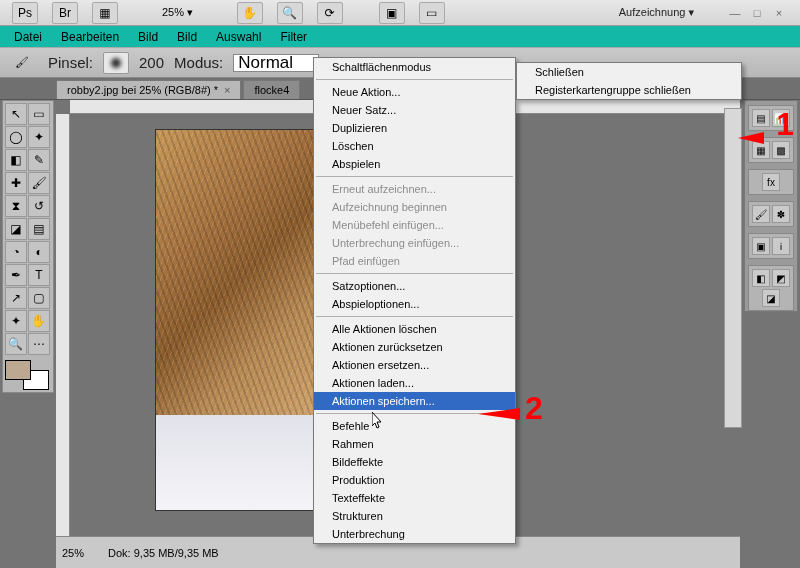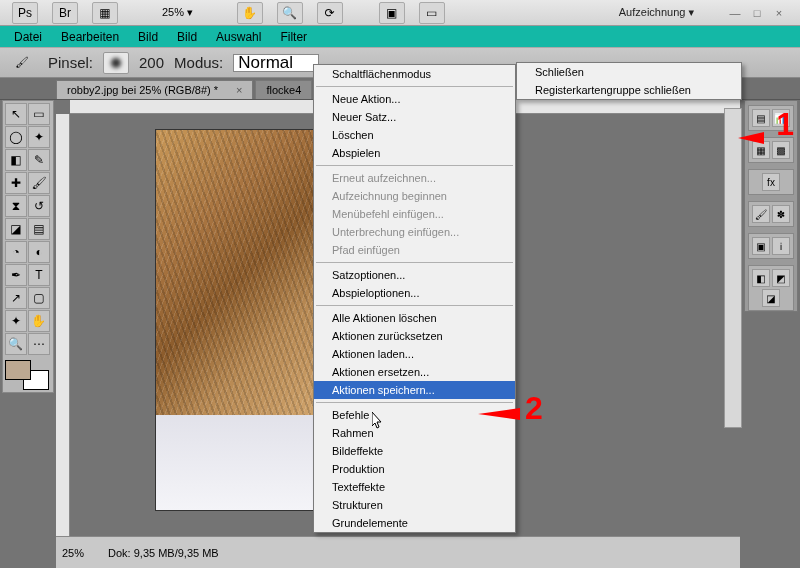--- a/index.html
+++ b/index.html
@@ -13,21 +13,21 @@
 .win-ctrls span{width:18px;text-align:center;color:#666}
 .menu-bar{height:22px;background:#14b8a6;display:flex;align-items:center;padding:0 6px;gap:3px;border-bottom:1px solid #aaa}
 .menu-bar span{padding:3px 8px;font-size:12px}
 .opt-bar{height:30px;background:linear-gradient(#c9c9c9,#b7b7b7);border-bottom:1px solid #888;display:flex;align-items:center;padding:0 6px;gap:10px}
 .opt-bar .tool-ico{width:32px;height:24px;display:flex;align-items:center;justify-content:center}
 .brush-prev{width:26px;height:22px;background:#e8e8e8;border:1px solid #999;border-radius:2px;display:flex;align-items:center;justify-content:center}
 .brush-prev .dot{width:10px;height:10px;background:#333;border-radius:50%;filter:blur(2px)}
 .opt-lbl{font-size:15px;color:#222}
 .mode-sel{width:86px;height:18px;background:#fff;border:1px solid #888;font-size:17px;padding:0 4px;display:flex;align-items:center}
 .tabs{height:22px;background:#707070;display:flex;align-items:flex-end;padding-left:56px;border-bottom:1px solid #555}
-.tab{background:#b8b8b8;padding:3px 10px 3px 10px;font-size:10px;border:1px solid #777;border-bottom:none;margin-right:2px;display:flex;align-items:center;gap:18px}
+.tab{background:#b8b8b8;padding:3px 10px 3px 10px;font-size:10px;border:1px solid #777;border-bottom:none;margin-right:2px;display:flex;align-items:center;gap:6px}
 .tab .close{font-size:11px;color:#555}
 .tab.inactive{background:#8c8c8c;color:#ddd}
 .work{position:relative;height:468px;background:#747474}
 .toolbox{position:absolute;left:2px;top:0;width:52px;background:#b8b8b8;border:1px solid #888;display:flex;flex-wrap:wrap;padding:2px;gap:1px}
 .toolbox .tl{width:22px;height:22px;background:#c4c4c4;border:1px solid #999;display:flex;align-items:center;justify-content:center;font-size:12px}
 .toolbox .swatch{width:44px;height:30px;margin-top:4px;position:relative}
 .swatch .fg{position:absolute;width:26px;height:20px;background:#bda892;border:1px solid #000;left:0;top:0}
 .swatch .bg{position:absolute;width:26px;height:20px;background:#fff;border:1px solid #000;right:0;bottom:0}
 .canvas-area{position:absolute;left:56px;top:0;right:60px;bottom:20px;background:#747474}
 .ruler-h{position:absolute;left:14px;right:0;top:0;height:14px;background:#e6e6e6;border-bottom:1px solid #888}
@@ -39,21 +39,21 @@
 .status{position:absolute;left:56px;right:60px;bottom:0;height:32px;background:#c9c9c9;border-top:1px solid #888;display:flex;align-items:center;padding:0 6px;gap:24px;font-size:11px}
 .right-dock{position:absolute;right:2px;top:0;width:54px;background:#9a9a9a;border:1px solid #777;display:flex;flex-direction:column;align-items:center;padding-top:4px;gap:6px}
 .right-dock .grp{width:46px;background:#b4b4b4;border:1px solid #888;display:flex;flex-wrap:wrap;gap:2px;padding:3px;justify-content:center}
 .right-dock .pi{width:18px;height:18px;background:#cacaca;border:1px solid #999;display:flex;align-items:center;justify-content:center;font-size:10px}
 .panel-strip{position:absolute;right:58px;top:8px;width:18px;height:320px;background:#d8d8d8;border:1px solid #999}
 .context-menu{position:absolute;background:#f0f0f0;border:1px solid #7a7a7a;box-shadow:3px 3px 4px rgba(0,0,0,.3);min-width:195px}
 .context-menu .mi{padding:3px 16px 3px 18px;font-size:11px;white-space:nowrap}
 .context-menu .sep-line{height:1px;background:#b0b0b0;margin:3px 2px}
 .context-menu .mi.disabled{color:#8c8c8c}
 .context-menu .mi.hl{background:#316ac5;color:#fff}
-.cm1{left:313px;top:64px;width:203px}
+.cm1{left:313px;top:57px;width:203px}
 .cm2{left:516px;top:62px;width:226px}
 .anno{position:absolute;font-family:Arial;font-weight:bold;font-size:32px;color:#ff0000}
 .anno.a1{right:6px;top:106px}
 .anno.a2{left:525px;top:390px}
 .arrow1{position:absolute;right:36px;top:132px;width:0;height:0;border-top:6px solid transparent;border-bottom:6px solid transparent;border-right:26px solid #ff0000}
 .arrow2{position:absolute;left:478px;top:408px;width:0;height:0;border-top:6px solid transparent;border-bottom:6px solid transparent;border-right:42px solid #ff0000}
 .cursor{position:absolute;left:372px;top:412px;width:12px;height:18px;color:#000;pointer-events:none}
 </style>
 </head>
 <body>
@@ -181,45 +181,46 @@
     <span>25%</span>
     <span>Dok: 9,35 MB/9,35 MB</span>
   </div>
 </div>
 
 <div class="context-menu cm1" id="cm-left">
     <div class="mi">Schaltflächenmodus</div>
     <div class="sep-line"></div>
     <div class="mi">Neue Aktion...</div>
     <div class="mi">Neuer Satz...</div>
+    <div class="mi">Duplizieren</div>
     <div class="mi">Löschen</div>
     <div class="mi">Abspielen</div>
     <div class="sep-line"></div>
     <div class="mi disabled">Erneut aufzeichnen...</div>
     <div class="mi disabled">Aufzeichnung beginnen</div>
     <div class="mi disabled">Menübefehl einfügen...</div>
     <div class="mi disabled">Unterbrechung einfügen...</div>
     <div class="mi disabled">Pfad einfügen</div>
     <div class="sep-line"></div>
     <div class="mi">Satzoptionen...</div>
     <div class="mi">Abspieloptionen...</div>
     <div class="sep-line"></div>
     <div class="mi">Alle Aktionen löschen</div>
     <div class="mi">Aktionen zurücksetzen</div>
+    <div class="mi">Aktionen ersetzen...</div>
     <div class="mi">Aktionen laden...</div>
-    <div class="mi">Aktionen ersetzen...</div>
     <div class="mi hl">Aktionen speichern...</div>
     <div class="sep-line"></div>
     <div class="mi">Befehle</div>
     <div class="mi">Rahmen</div>
     <div class="mi">Bildeffekte</div>
     <div class="mi">Produktion</div>
     <div class="mi">Texteffekte</div>
     <div class="mi">Strukturen</div>
-    <div class="mi">Grundelemente</div>
+    <div class="mi">Unterbrechung</div>
   </div>
 <div class="context-menu cm2" id="cm-right">
     <div class="mi">Schließen</div>
     <div class="mi">Registerkartengruppe schließen</div>
   </div>
 
 <div class="arrow1"></div>
 <div class="anno a1">1</div>
 <div class="arrow2"></div>
 <div class="anno a2">2</div>

